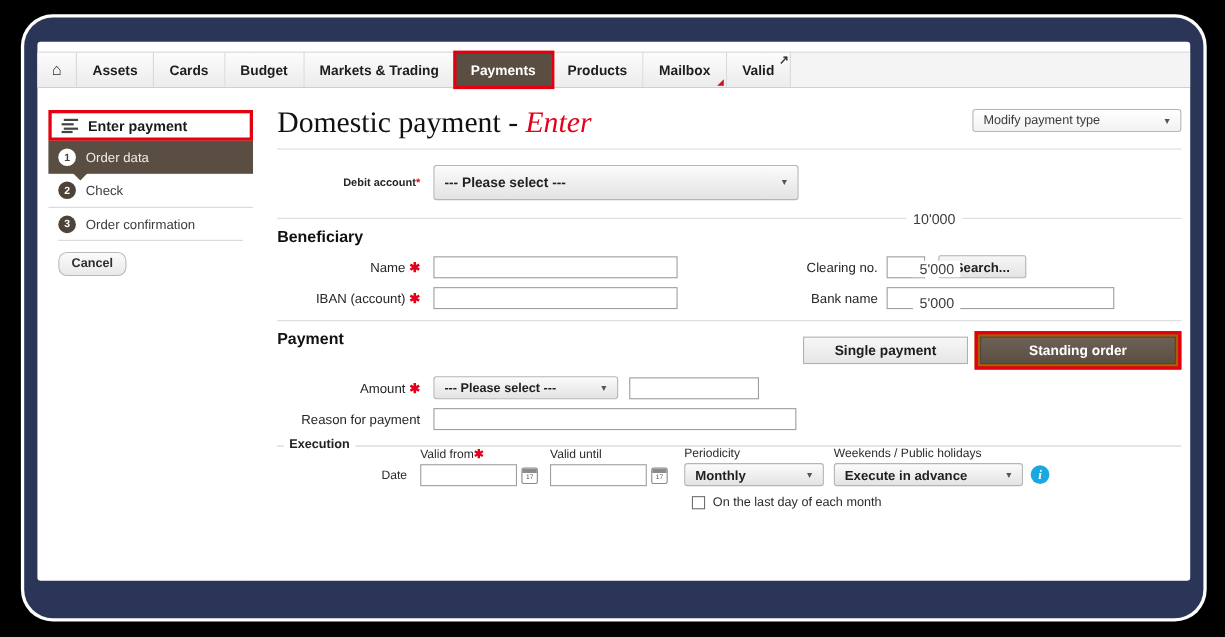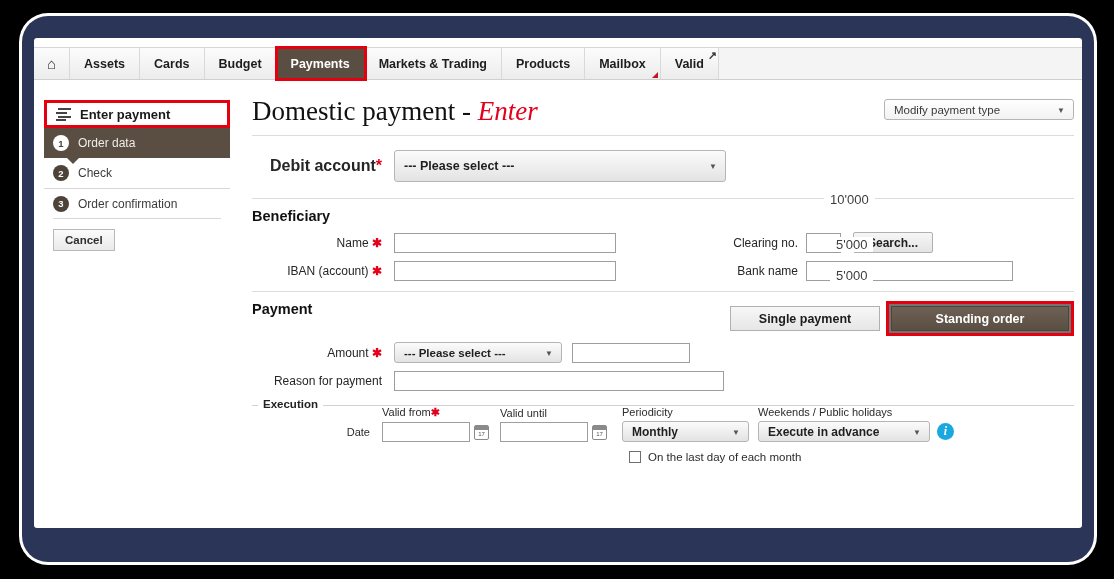--- a/index.html
+++ b/index.html
@@ -142,21 +142,21 @@
   .step.current .step-num { background: #ffffff; color: #4a4038; }
   .step .step-num { background: #4d4339; color: #ffffff; }
 
   #cancel-btn {
     margin: 10px 0 0 9px;
     display: inline-block;
     padding: 4px 11px;
     font-size: 11.5px; font-weight: bold; color: #2e2e2e;
     background: linear-gradient(#fbfbfb, #e9e9e9);
     border: 1px solid #b9b9b9;
-    border-radius: 0;
+    border-radius: 8px;
     cursor: pointer;
   }
   #sidebar-rule {
     margin: 0 9px;
     border-top: 1px solid #d8d8d8;
   }
 
   
   #main {
     position: absolute;
@@ -208,21 +208,21 @@
     border: 1px solid #9e9e9e;
     height: 20px;
   }
 
   .row { display: flex; align-items: center; }
   .lbl {
     font-size: 12px;
     color: #262626;
     text-align: right;
   }
-  .lbl.bold { font-weight: bold; font-size: 16px; }
+  .lbl.bold { font-weight: bold; font-size: 10px; }
   .req { color: #e2001a; font-weight: bold; }
   .sec-title { font-size: 14.5px; font-weight: bold; color: #111; }
 
   .ghost-num {
     position: absolute;
     font-size: 13px;
     color: #3d3d3d;
     background: #ffffff;
     padding: 0 6px;
     font-family: "Liberation Sans", sans-serif;
@@ -251,21 +251,21 @@
     color: #1c1c1c;
   }
   .toggle-btn.on {
     background: linear-gradient(#6d6054, #5b4f44);
     color: #ffffff;
     border-color: #4d4339;
   }
   #standing-wrap {
     border: 3px solid #e4000f;
     padding: 2px;
-    background: #737373;
+    background: #a16207;
   }
 
   
   #execution {
     position: relative;
     margin-top: 14px;
     border-top: 1px solid #d2d2d2;
   }
   #exec-legend {
     position: absolute;
@@ -324,25 +324,25 @@
 
       <div class="nav-tab">
         <span>Assets</span>
       </div>
       <div class="nav-tab">
         <span>Cards</span>
       </div>
       <div class="nav-tab">
         <span>Budget</span>
       </div>
+      <div class="nav-tab">
+        <span>Markets &amp; Trading</span>
+      </div>
       <div class="nav-tab active boxed">
         <span>Payments</span>
-      </div>
-      <div class="nav-tab">
-        <span>Markets &amp; Trading</span>
       </div>
       <div class="nav-tab">
         <span>Products</span>
       </div>
       <div class="nav-tab">
         <span>Mailbox</span>
         <span class="corner-flag"></span>
       </div>
       <div class="nav-tab last">
         <span>Valid</span>

